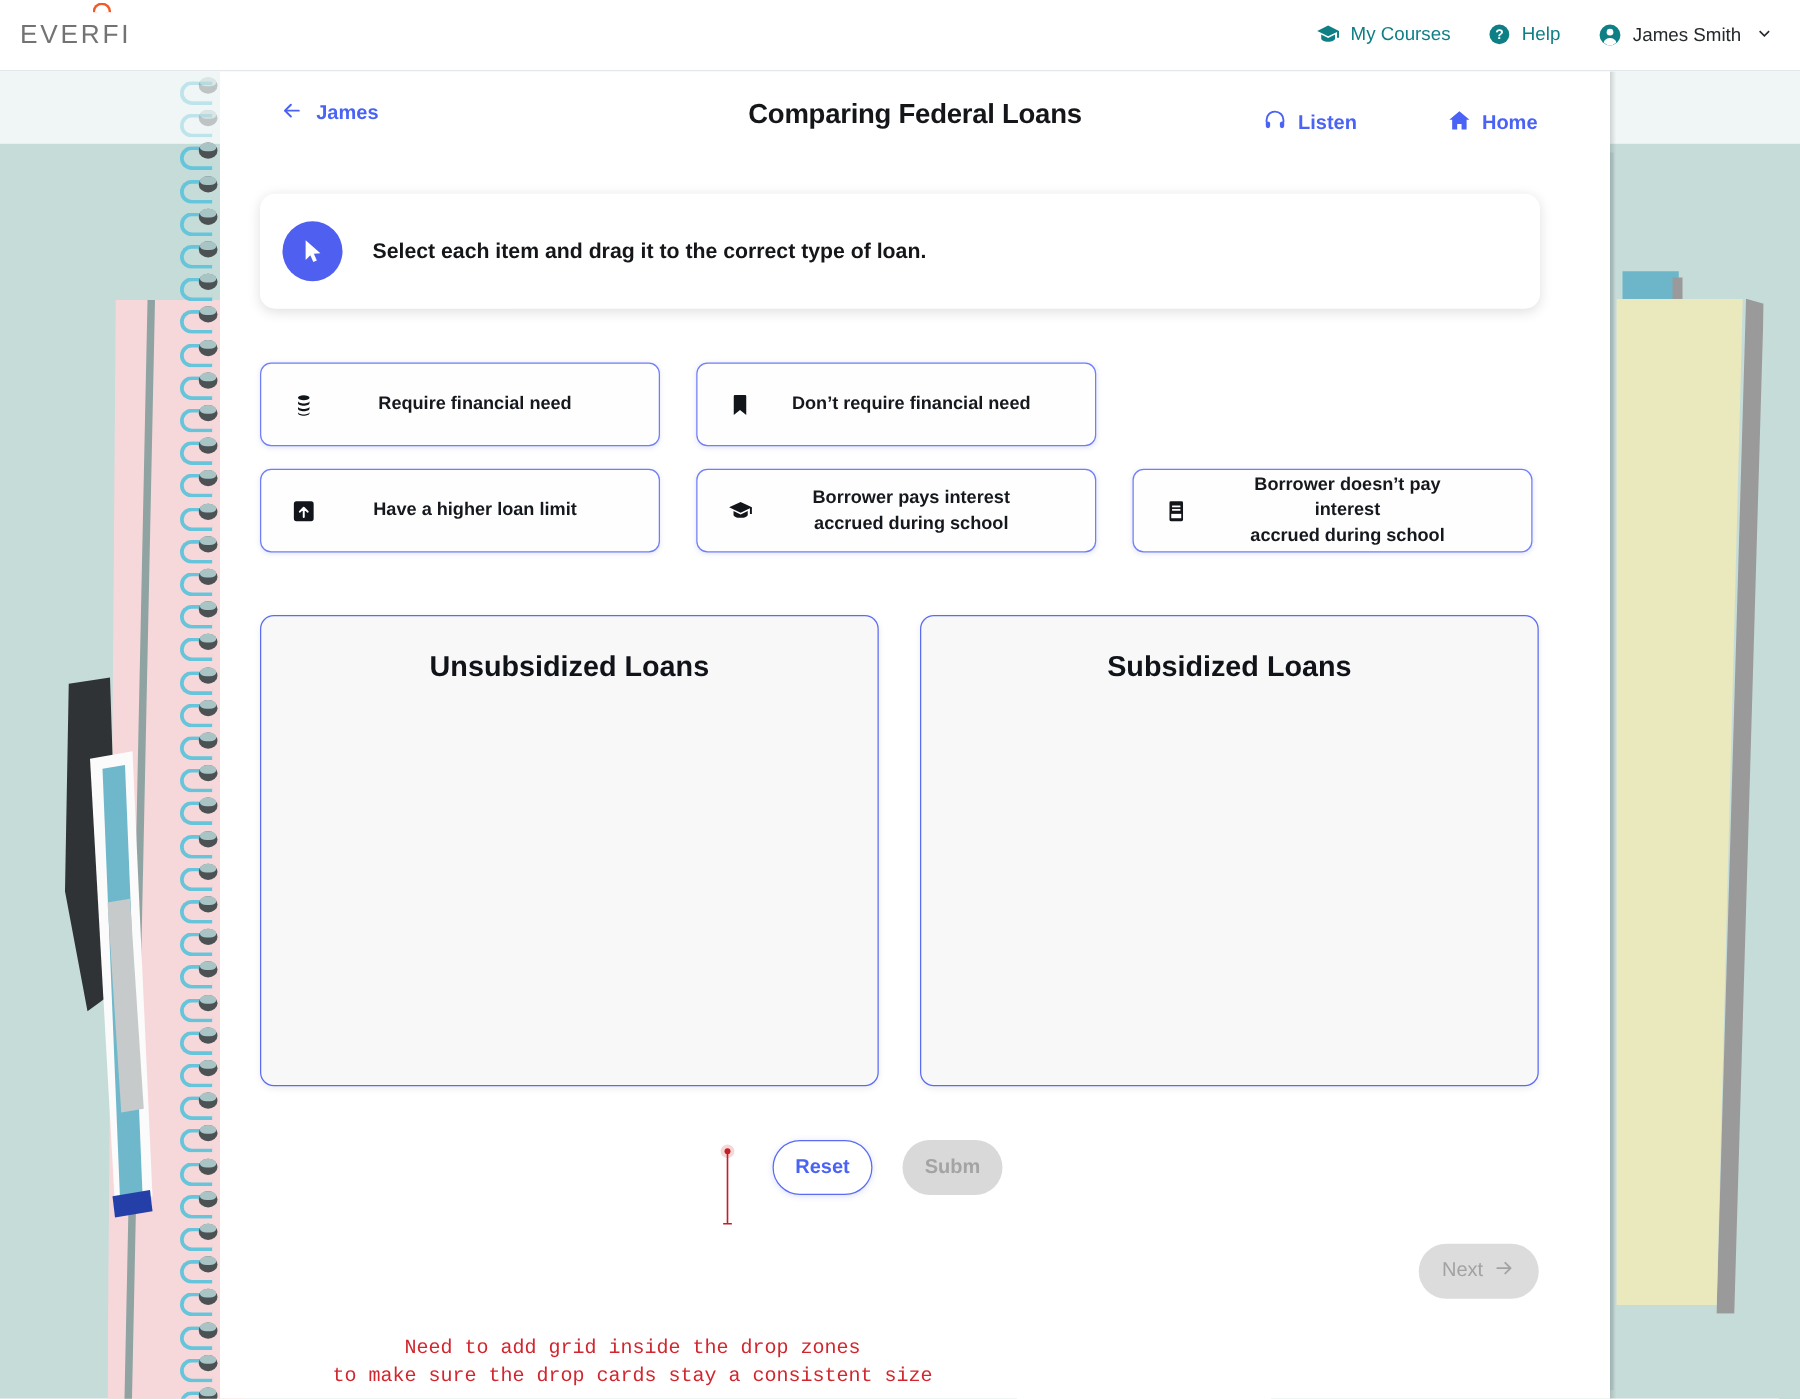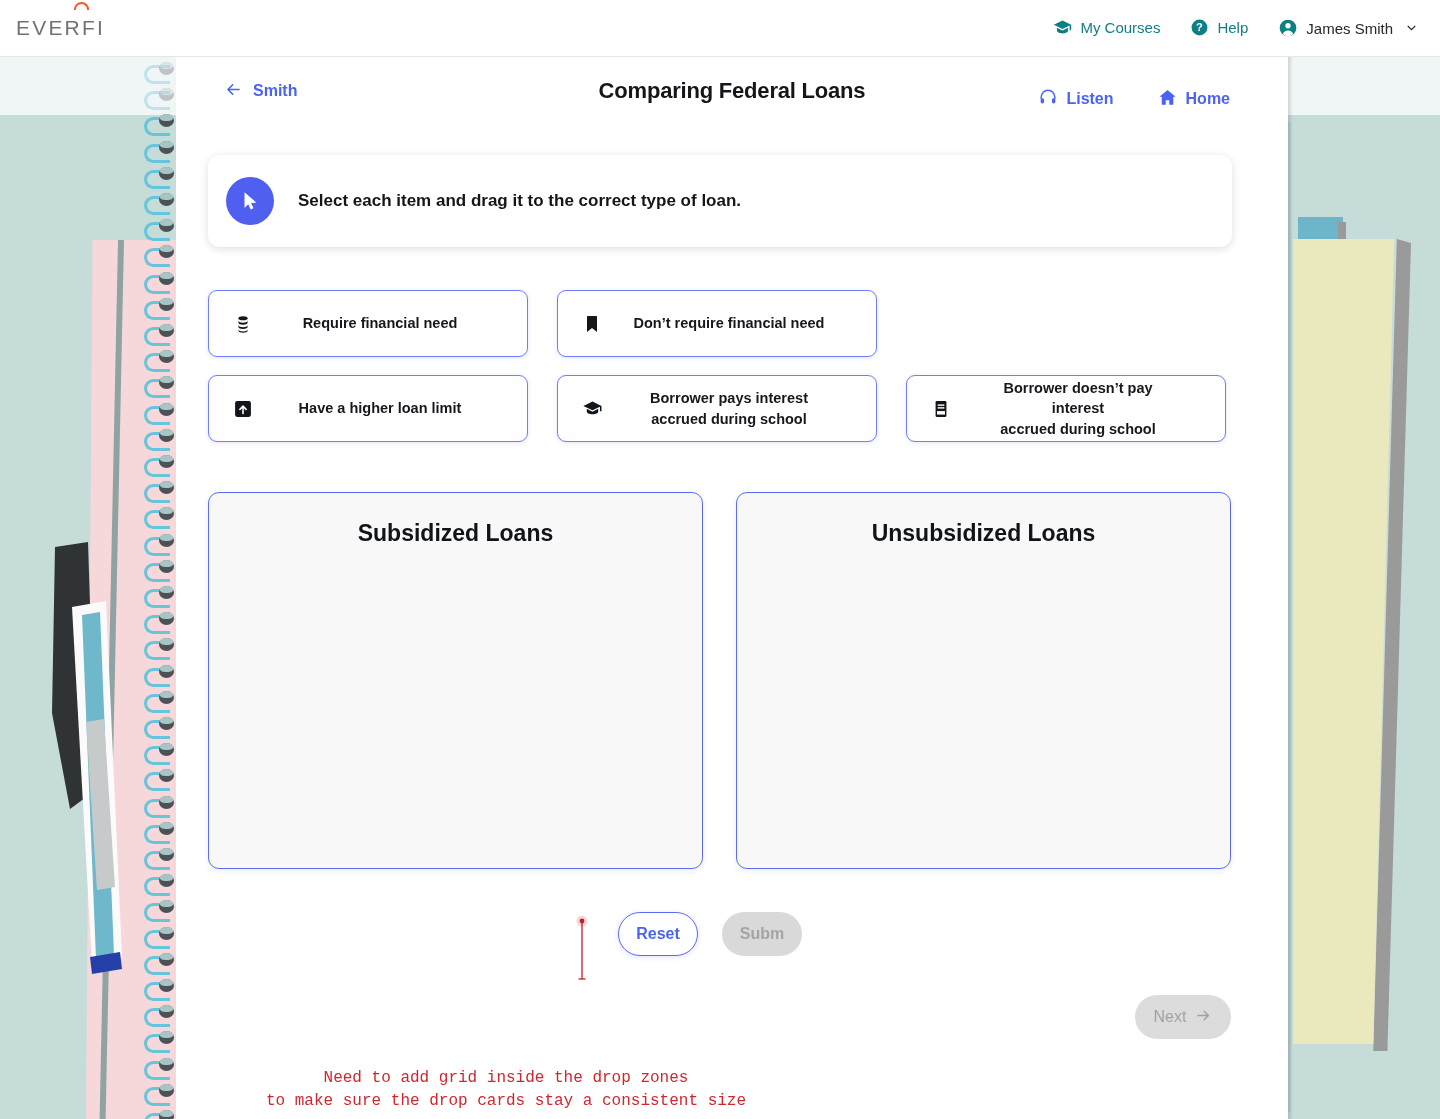--- a/index.html
+++ b/index.html
@@ -120,21 +120,21 @@
     display: flex; align-items: center;
   }
   .back-btn {
     position: absolute; left: 48px; display: flex; align-items: center; gap: 10px;
     color: #4a63f5; font-size: 16px; font-weight: 600; cursor: pointer;
   }
   .lesson-title {
     position: absolute; left: 0; width: 1112px; text-align: center;
     font-size: 22px; font-weight: 700; color: #141619; letter-spacing: -.2px;
   }
-  .hdr-actions { position: absolute; right: 58px; display: flex; align-items: flex-start; gap: 44px; margin-top: 16px; }
+  .hdr-actions { position: absolute; right: 58px; display: flex; align-items: flex-start; gap: 72px; margin-top: 16px; }
   .hdr-action {
     display: flex; align-items: center; gap: 9px;
     color: #4a63f5; font-size: 16px; font-weight: 600; cursor: pointer;
   }
 
   
   .content { position: absolute; left: 176px; top: 125px; width: 1112px; height: 937px; z-index: 20; }
 
   .instruction-card {
     position: absolute; left: 32px; top: 30px; width: 1024px; height: 92px;
@@ -371,21 +371,21 @@
 
 <div class="lesson-header">
   <div class="lesson-title">Comparing Federal Loans</div>
 
   <div class="back-btn">
     <span>
       <svg width="19" height="19" viewBox="0 0 24 24" fill="none" stroke="#4a63f5" stroke-width="2" stroke-linecap="round" stroke-linejoin="round">
         <path d="M19 12H5M11 18l-6-6 6-6"></path>
       </svg>
     </span>
-    <span>Smith</span>
+    <span>James</span>
   </div>
 
   <div class="hdr-actions">
     <div class="hdr-action">
       <span>
         <svg width="18" height="18" viewBox="0 0 24 24" fill="none" stroke="#4a63f5" stroke-width="2" stroke-linecap="round">
           <path d="M3 14v-2a9 9 0 0 1 18 0v2"></path>
           <rect x="2.2" y="13.5" width="4.6" height="7.2" rx="2.3" fill="#4a63f5" stroke="none"></rect>
           <rect x="17.2" y="13.5" width="4.6" height="7.2" rx="2.3" fill="#4a63f5" stroke="none"></rect>
         </svg>
@@ -471,24 +471,24 @@
             <rect x="7.2" y="14.5" width="9.6" height="4.2" fill="#fff"></rect>
           </svg>
         </span>
         <span class="tile-label multiline">Borrower doesn’t pay interest<br>accrued during school</span>
       </div>
     </div>
   </div>
 
   <div class="zones">
     <div class="zone">
+      <div class="zone-title">Unsubsidized Loans</div>
+    </div>
+    <div class="zone">
       <div class="zone-title">Subsidized Loans</div>
-    </div>
-    <div class="zone">
-      <div class="zone-title">Unsubsidized Loans</div>
     </div>
   </div>
 
   <div class="annot">
     <svg class="annot-pin" width="12" height="70" viewBox="0 0 12 70">
       <circle cx="6" cy="6" r="5.5" fill="#f6d7d8"></circle>
       <circle cx="6" cy="6" r="2.4" fill="#c41f26"></circle>
       <line x1="6" y1="8" x2="6" y2="64" stroke="#c41f26" stroke-width="1.3"></line>
       <line x1="2.5" y1="64" x2="9.5" y2="64" stroke="#c41f26" stroke-width="1.3"></line>
     </svg>

